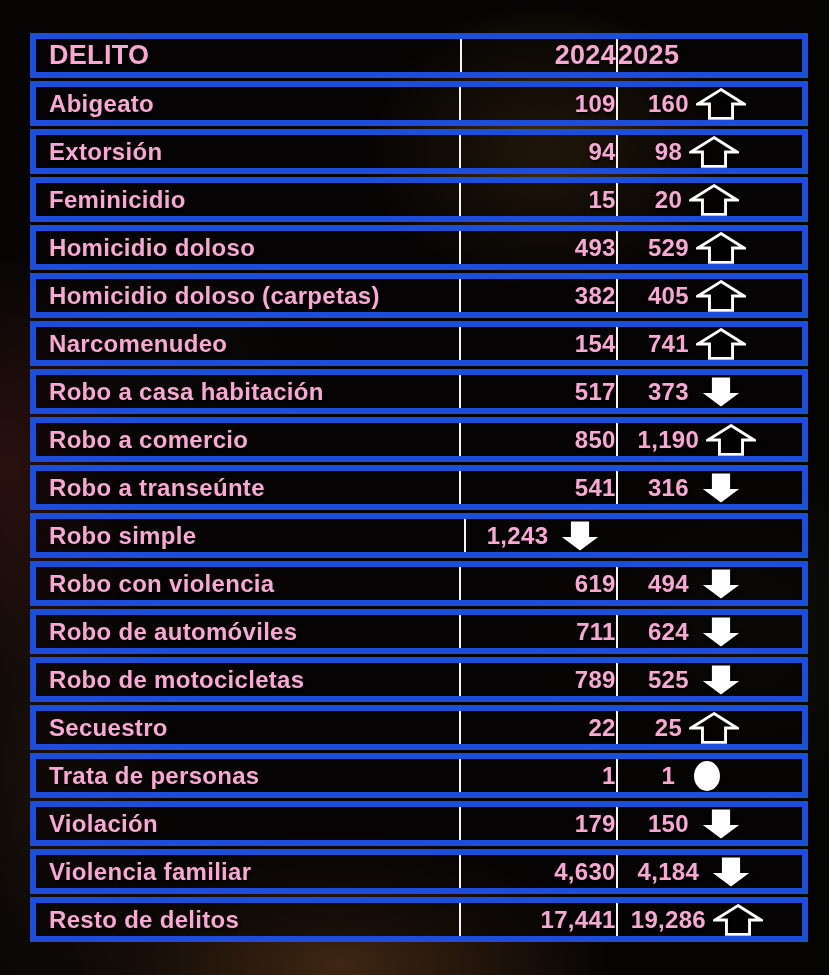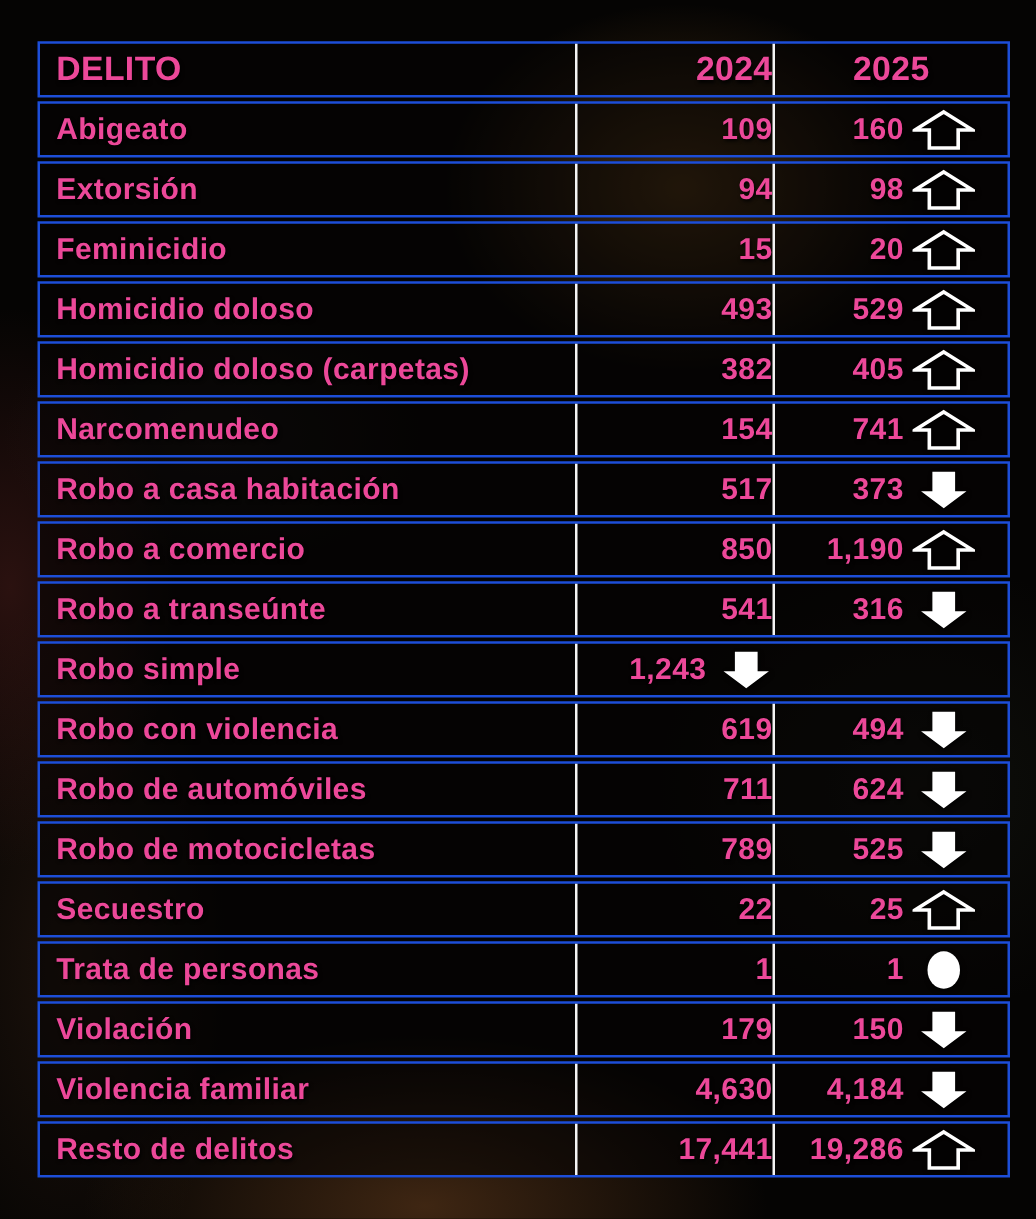--- a/index.html
+++ b/index.html
@@ -20,53 +20,53 @@
     position: absolute;
     left: 30px; top: 33px;
     width: 778px;
     display: flex;
     flex-direction: column;
     gap: 3px;
   }
   .row {
     display: flex;
     height: 45px;
-    border: 2px solid #1d4ed8;
+    border: 6px solid #1d4ed8;
     background: rgba(5,4,3,0.55);
-    color: #ec4899;
+    color: #f9a8d4;
     font-weight: 700;
     font-size: 24px;
     text-shadow: 1px 2px 3px rgba(0,0,0,0.9);
     letter-spacing: 0.3px;
   }
   .row.header { font-size: 27px; }
   .cell { display: flex; align-items: center; overflow: hidden; }
   .cell-label { width: 428px; padding-left: 13px; justify-content: flex-start; }
   .cell-2024 { width: 158px; justify-content: flex-end; border-left: 2px solid #f4f4f4; }
-  .cell-2025 { width: 188px; justify-content: flex-end; padding-right: 24px; border-left: 2px solid #f4f4f4; }
+  .cell-2025 { width: 188px; justify-content: center; padding-right: 24px; border-left: 2px solid #f4f4f4; }
   .val-2025 { margin-right: 5px; }
   .icon-slot {
     width: 54px; height: 40px;
     display: flex; align-items: center; justify-content: center;
     flex: 0 0 54px;
   }
   .icon-slot svg { display: block; filter: drop-shadow(1px 2px 2px rgba(0,0,0,0.8)); }
 </style>
 </head>
 <body>
 
 <div class="crime-table">
   <div class="row header">
     <div class="cell cell-label">
       <span>DELITO</span>
     </div>
     <div class="cell cell-2024">
       <span>2024</span>
     </div>
-    <div class="cell cell-2025" style="justify-content:center; padding-right:0;">
+    <div class="cell cell-2025" style="justify-content:flex-start; padding-right:0;">
       <span>2025</span>
     </div>
   </div>
   <div id="rows-container" style="display:contents;">
   <div class="row">
     <div class="cell cell-label">
       <span>Abigeato</span>
     </div>
     <div class="cell cell-2024">
       <span>109</span>

